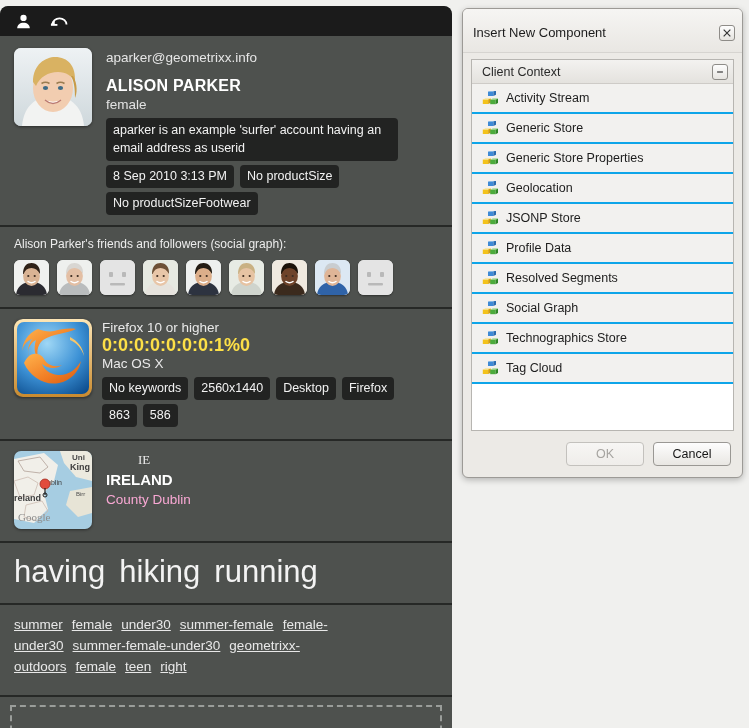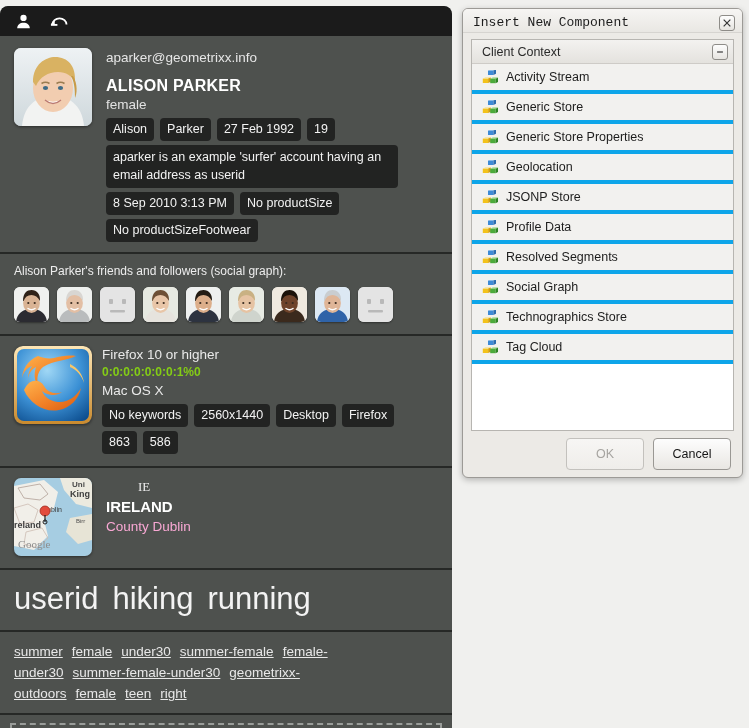--- a/index.html
+++ b/index.html
@@ -79,38 +79,38 @@
     box-shadow: 0 1px 2px rgba(0,0,0,.4);
   }
   .sg-av svg { display:block; width:100%; height:100%; }
 
   
   #sec-tech { display: flex; gap: 10px; }
   .ff-icon { width: 78px; height: 78px; flex: 0 0 78px; border-radius: 8px; overflow:hidden;
              box-shadow: 0 1px 3px rgba(0,0,0,.45); }
   .ff-icon svg { display:block; width:100%; height:100%; }
   .tech-l1 { font-size: 13.5px; color: #e9e9e9; line-height: 17px;}
-  .tech-l2 { font-size: 12px; font-weight: bold; color: #84cc16; line-height: 19px; }
+  .tech-l2 { font-size: 18px; font-weight: bold; color: #fde047; line-height: 19px; }
   .tech-l3 { font-size: 13.5px; color: #e9e9e9; line-height: 18px; }
 
   
   #sec-geo { display: flex; gap: 14px; }
   .map-thumb { width: 78px; height: 78px; flex: 0 0 78px; border-radius: 7px; overflow:hidden;
                box-shadow: 0 1px 3px rgba(0,0,0,.45); position: relative; }
   .map-thumb svg { display:block; width:100%; height:100%; }
   .geo-cc  { font-size: 13px; color: #e9e9e9; line-height: 18px; font-family: "Liberation Serif", serif; margin-left: 32px;}
   .geo-ctry{ font-size: 15px; font-weight: bold; color: #ffffff; line-height: 21px; }
   .geo-reg { font-size: 13.5px; color: #f9a8d4; line-height: 19px; }
 
   
   #sec-tagcloud { padding-top: 11px; padding-bottom: 13px; }
   .tc-big { font-size: 31px; color: #f3f3f3; line-height: 36px; display:inline-block; margin-right: 14px; }
 
   
-  #sec-segments { padding-top: 9px; padding-bottom: 9px; line-height: 20px; }
+  #sec-segments { padding-top: 9px; padding-bottom: 18px; line-height: 20px; }
   .seg-link {
     font-size: 13.5px;
     color: #e8e8e8;
     text-decoration: underline;
     margin-right: 9px;
     cursor: pointer;
   }
 
   
   #sec-drop { border-bottom: none; padding: 8px 10px 10px 10px; }
@@ -129,27 +129,26 @@
     left: 462px; top: 8px;
     width: 281px; height: 470px;
     background: #eceae6;
     border: 1px solid #9c9a96;
     border-radius: 6px;
     box-shadow: 0 2px 6px rgba(0,0,0,.25);
     display: flex; flex-direction: column;
     font-family: "Liberation Sans", sans-serif;
   }
   #dlg-title-bar {
-    height: 24px;
+    height: 44px;
     display: flex; align-items: center;
     padding: 4px 7px 0 10px;
     background: linear-gradient(#f6f5f3, #e9e7e3);
     border-radius: 5px 5px 0 0;
     border-bottom: 1px solid #d6d4d0;
-    font-family: Liberation Mono, monospace;
   }
   #dlg-title { font-size: 13px; color: #1c1c1c; flex: 1 1 auto; }
   .sq-btn {
     width: 16px; height: 16px;
     border: 1px solid #8e8c88;
     border-radius: 3px;
     background: linear-gradient(#fdfdfd,#e6e4e0);
     display: flex; align-items: center; justify-content: center;
     cursor: pointer;
     font-size: 11px; color: #333;
@@ -171,35 +170,35 @@
     padding: 0 5px 0 10px;
   }
   #group-label { flex: 1 1 auto; font-size: 12.5px; color: #2a2a2a; }
   #comp-list { flex: 1 1 auto; overflow: hidden; background: #fff; }
   .comp-item {
     height: 30px;
     display: flex; align-items: center;
     gap: 8px;
     padding-left: 10px;
     background: #f2f1ef;
-    border-bottom: 4px solid #0ea5e9;
+    border-bottom: 2px solid #0ea5e9;
     cursor: pointer;
   }
   .comp-label { font-size: 12.5px; color: #1d1d1d; }
   .cubes { width: 16px; height: 15px; flex: 0 0 16px; }
   .cubes svg { display:block; width:100%; height:100%; }
   #dlg-footer {
     height: 46px;
     display: flex; align-items: center; justify-content: flex-end;
     gap: 9px;
     padding: 0 11px;
   }
   .dlg-btn {
     min-width: 78px;
-    height: 32px;
+    height: 24px;
     border-radius: 4px;
     border: 1px solid #9a9894;
     background: linear-gradient(#fdfdfd,#e9e7e3);
     font-size: 12.5px;
     color: #161616;
     cursor: pointer;
     font-family: "Liberation Sans", sans-serif;
   }
   .dlg-btn.disabled { color: #a6a4a0; border-color: #c3c1bd; background: linear-gradient(#f7f6f4,#efedea); cursor: default; }
 </style>
@@ -243,26 +242,20 @@
         <path d="M27.5 35.5 q4-2.6 8 0" stroke="#9a7c50" stroke-width="1.5" fill="none"></path>
         <path d="M42.5 35.5 q4-2.6 8 0" stroke="#9a7c50" stroke-width="1.5" fill="none"></path>
         <path d="M31 52 q8 7 16 0 q-8 3.5 -16 0 Z" fill="#ffffff"></path>
         <path d="M31 52 q8 7 16 0" stroke="#bb7b72" stroke-width="1.4" fill="none"></path>
       </svg>
     </div>
     <div id="profile-info">
       <div class="pf-email">aparker@geometrixx.info</div>
       <div class="pf-name">ALISON PARKER</div>
       <div class="pf-gender">female</div>
-      <div class="pillrow">
-          <div class="pill">Alison</div>
-          <div class="pill">Parker</div>
-          <div class="pill">27 Feb 1992</div>
-          <div class="pill">19</div>
-        </div>
       <div class="pillrow">
         <div class="pill block">aparker is an example 'surfer' account having an email address as userid</div>
       </div>
       <div class="pillrow">
           <div class="pill">8 Sep 2010 3:13 PM</div>
           <div class="pill">No productSize</div>
         </div>
       <div class="pillrow">
           <div class="pill">No productSizeFootwear</div>
         </div>
@@ -433,21 +426,21 @@
         <circle cx="31" cy="44" r="2" fill="none" stroke="#1d1d1d" stroke-width="1"></circle>
       </svg>
     </div>
     <div>
       <div class="geo-cc">IE</div>
       <div class="geo-ctry">IRELAND</div>
       <div class="geo-reg">County Dublin</div>
     </div>
   </div>
 
-  <div class="section" id="sec-tagcloud"><span class="tc-big">userid</span><span class="tc-big">hiking</span><span class="tc-big">running</span></div>
+  <div class="section" id="sec-tagcloud"><span class="tc-big">having</span><span class="tc-big">hiking</span><span class="tc-big">running</span></div>
 
   <div class="section" id="sec-segments"><span class="seg-link">summer</span><span class="seg-link">female</span><span class="seg-link">under30</span><span class="seg-link">summer-female</span><span class="seg-link">female-under30</span><span class="seg-link">summer-female-under30</span><span class="seg-link">geometrixx-outdoors</span><span class="seg-link">female</span><span class="seg-link">teen</span><span class="seg-link">right</span></div>
 
   <div class="section" id="sec-drop">
     <div id="droparea">Drag components or assets here</div>
   </div>
 </div>
 
 <div id="dialog">
   <div id="dlg-title-bar">

